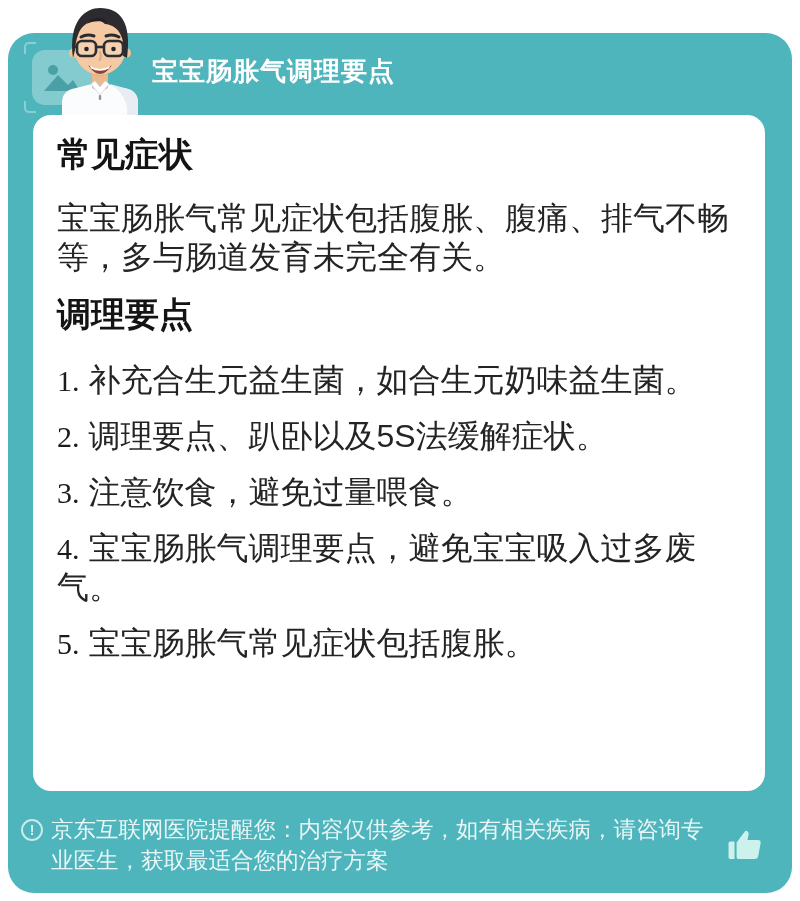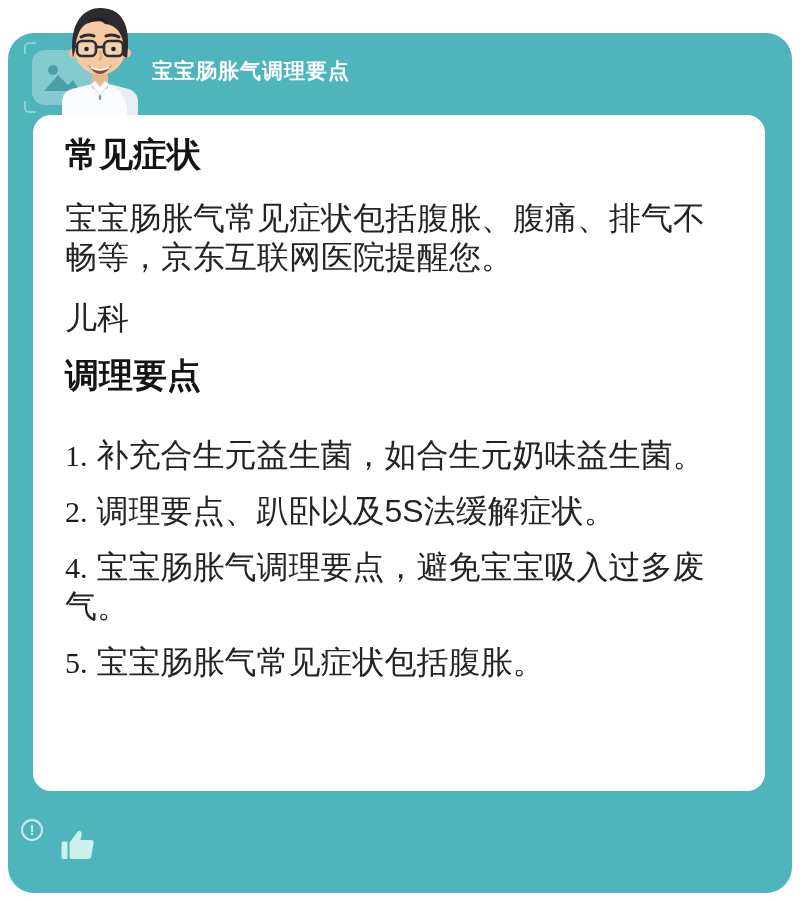--- a/index.html
+++ b/index.html
@@ -24,37 +24,37 @@
   .bracket.tr { right: -8px; top: -8px; border-left: none; border-bottom: none; border-top-right-radius: 5px; }
   .bracket.bl { left: -8px; bottom: -8px; border-right: none; border-top: none; border-bottom-left-radius: 5px; }
   .bracket.br { right: -8px; bottom: -8px; border-left: none; border-top: none; border-bottom-right-radius: 5px; }
 
   
   .avatar { position: absolute; left: 40px; top: -29px; width: 104px; height: 112px; z-index: 1; }
 
   
   .title {
     position: absolute; left: 144px; top: 19px; z-index: 1;
-    font-size: 21px; font-weight: 700; color: #ffffff; line-height: 38px; letter-spacing: 1px;
+    font-size: 26px; font-weight: 700; color: #ffffff; line-height: 38px; letter-spacing: 1px;
   }
 
   
   .card {
     position: absolute; left: 25px; top: 82px; width: 732px; height: 676px;
     background: #ffffff; border-radius: 18px; z-index: 2;
-    padding: 0 32px; overflow: hidden;
+    padding: 0 24px; overflow: hidden;
   }
   .sec-h { font-size: 34px; line-height: 42px; font-weight: 700; color: #141414; }
   .h-symptoms { margin-top: 18px; }
   .h-dept     { margin-top: 22px; }
   .h-points   { margin-top: 16px; }
   .body-text  { font-size: 32px; line-height: 39px; color: #242424; }
   .para { margin-top: 24px; }
   .dept { margin-top: 22px; }
-  .kp-list { margin-top: 40px; list-style: none; }
+  .kp-list { margin-top: 26px; list-style: none; }
   .kp-item { font-size: 32px; line-height: 39px; color: #242424; margin-bottom: 17px; }
   .kp-num  { font-family: "Liberation Serif", serif; font-size: 30px; color: #1c1c1c; margin-right: 9px; }
 
   
   .footer {
     position: absolute; left: 0; right: 0; bottom: 0; height: 102px; z-index: 1;
     display: flex; align-items: center; padding: 6px 26px 0 13px;
   }
   .info-badge {
     flex: 0 0 auto; width: 22px; height: 22px; margin-right: 8px; margin-top: -30px;
@@ -116,35 +116,36 @@
     <path d="M52 48 Q54 53 51.5 56" stroke="#dfa87e" stroke-width="2" fill="none" stroke-linecap="round"></path>
 
     <path d="M40 61 Q52 70 64 61 Q52 79 40 61 Z" fill="#8c4637"></path>
     <path d="M42 62 Q52 68 62 62 L61 64.5 Q52 69 43 64.5 Z" fill="#ffffff"></path>
   </svg>
 
   <div class="title">宝宝肠胀气调理要点</div>
 
   <div class="card">
     <div class="sec-h h-symptoms">常见症状</div>
-    <div class="body-text para">宝宝肠胀气常见症状包括腹胀、腹痛、排气不畅等，京东互联网医院提醒您。</div>
+    <div class="body-text para">宝宝肠胀气常见症状包括腹胀、腹痛、排气不畅等，多与肠道发育未完全有关。</div>
 
-    <div class="body-text dept">儿科</div>
 
     <div class="sec-h h-points">调理要点</div>
 
     <ul class="kp-list">
       <li class="kp-item"><span class="kp-num">1.</span><span>补充合生元益生菌，如合生元奶味益生菌。</span></li>
       <li class="kp-item"><span class="kp-num">2.</span><span>调理要点、趴卧以及5S法缓解症状。</span></li>
+      <li class="kp-item"><span class="kp-num">3.</span><span>注意饮食，避免过量喂食。</span></li>
       <li class="kp-item"><span class="kp-num">4.</span><span>宝宝肠胀气调理要点，避免宝宝吸入过多废气。</span></li>
       <li class="kp-item"><span class="kp-num">5.</span><span>宝宝肠胀气常见症状包括腹胀。</span></li>
     </ul>
   </div>
 
   <div class="footer">
     <div class="info-badge">!</div>
+    <div class="disclaimer">京东互联网医院提醒您：内容仅供参考，如有相关疾病，请咨询专业医生，获取最适合您的治疗方案</div>
     <svg class="thumb" viewBox="0 0 24 24">
       <path d="M3.5 20 H6 V10 H3.5 Q2.6 10 2.6 11 V19 Q2.6 20 3.5 20 Z" fill="#CDF2ED"></path>
       <path d="M7.2 19.2 V10.6 L11.8 4.4 Q12.5 3.5 13.4 4.1 Q14.3 4.7 14.1 5.9 L13.4 9.2 H19.3 Q21.2 9.2 20.9 11.1 L19.6 18.1 Q19.3 20 17.4 20 H8.2 Q7.2 20 7.2 19.2 Z" fill="#CDF2ED"></path>
     </svg>
   </div>
 
 </div>
 
 </body></html>

